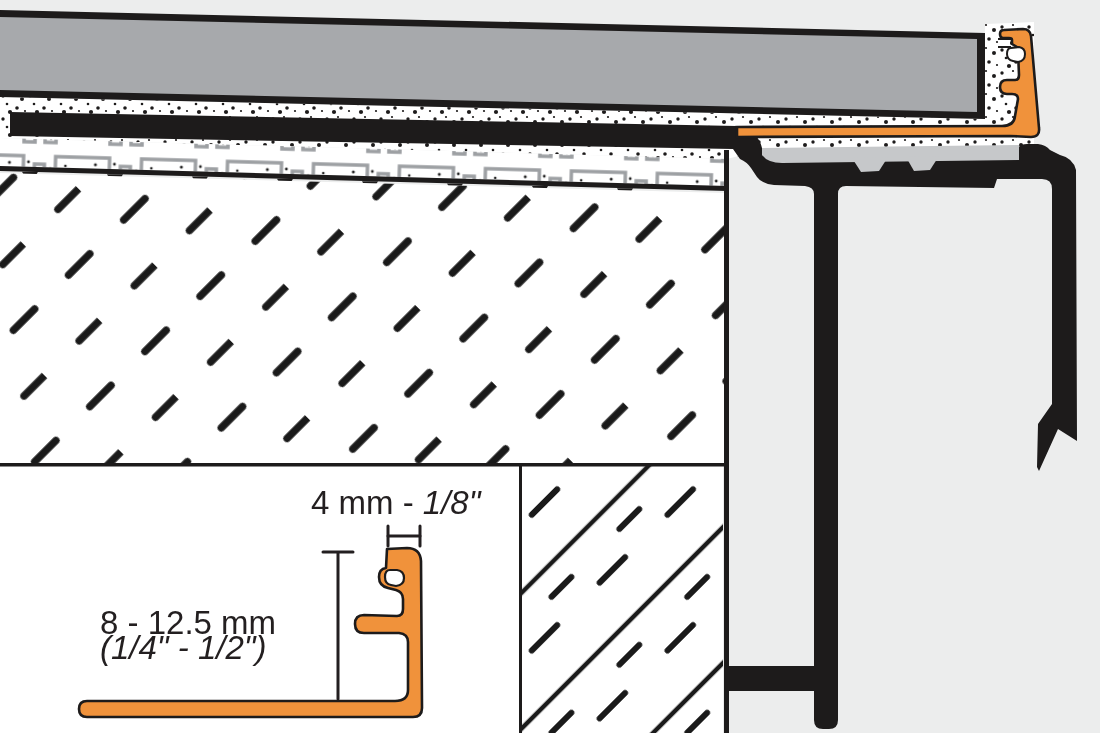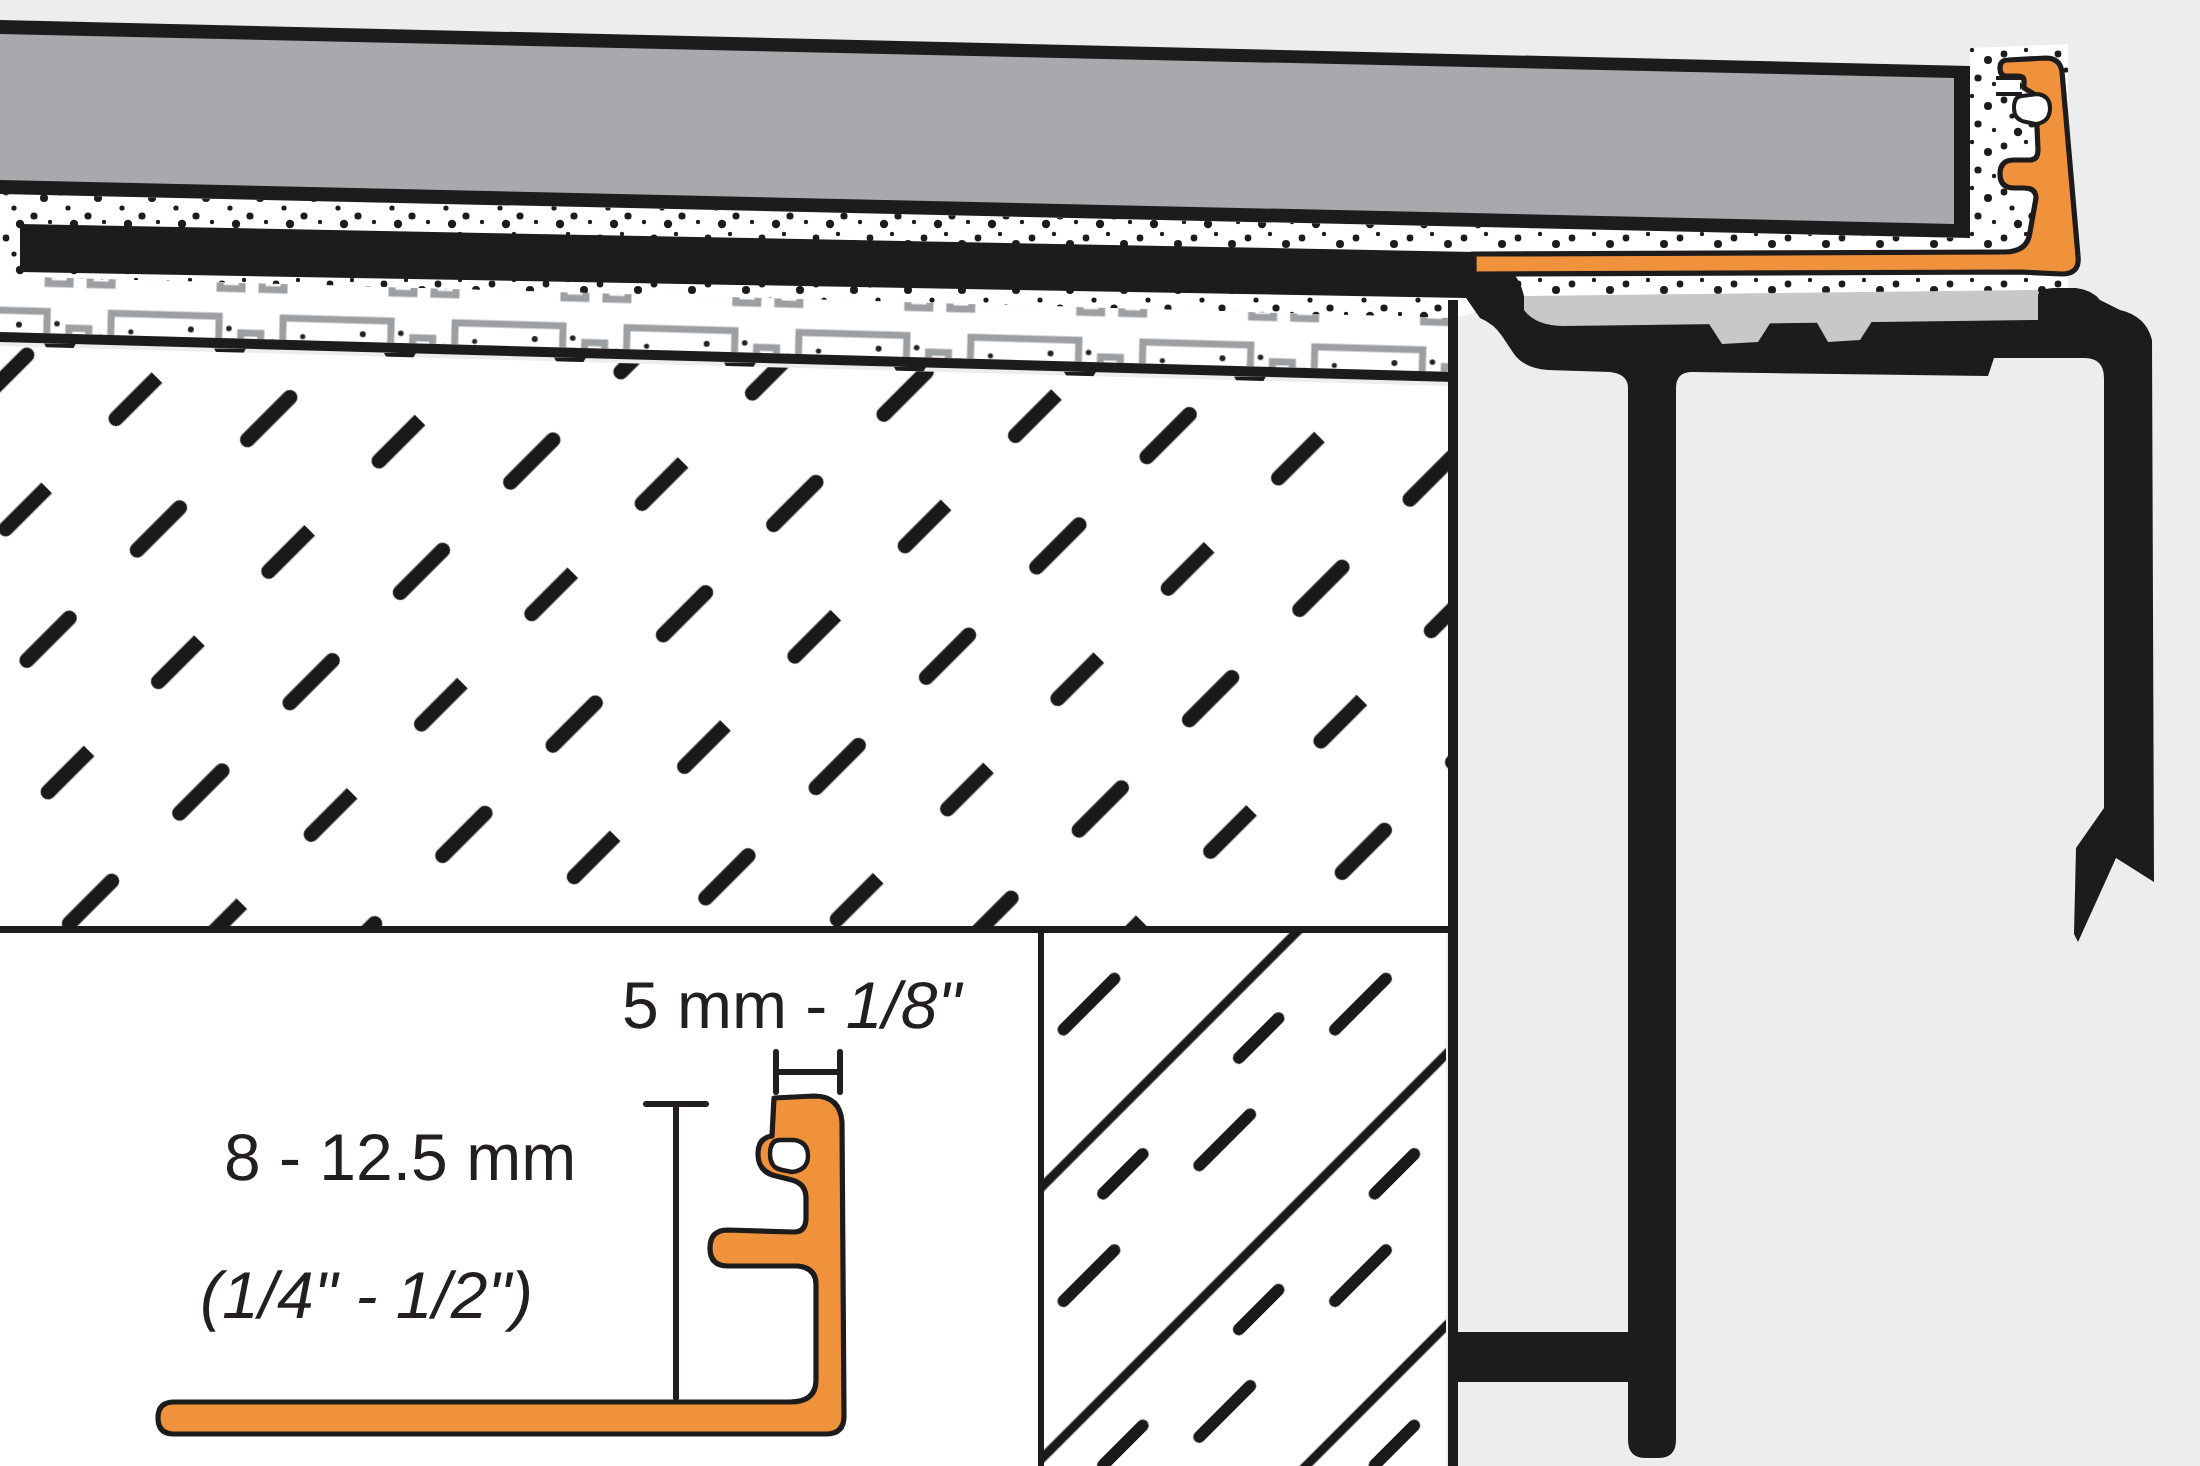--- a/index.html
+++ b/index.html
@@ -3,21 +3,21 @@
 <meta charset="utf-8">
 <style>
   html,body{margin:0;padding:0;background:#ECEDED;}
   .canvas{position:relative;width:1100px;height:733px;overflow:hidden;background:#ECEDED;
           font-family:"Liberation Sans", sans-serif;}
   .canvas svg{position:absolute;left:0;top:0;}
   .dim-label{position:absolute;color:#231F20;font-size:33px;line-height:1.05;white-space:nowrap;
              font-family:"Liberation Sans", sans-serif;}
   .dim-label .it{font-style:italic;}
   #label-width{left:311px;top:486px;}
-  #label-h-mm{left:100px;top:562px;margin-left:12px;}
+  #label-h-mm{left:100px;top:606px;}
   #label-h-in{left:100px;top:631px;font-style:italic;}
 </style>
 </head>
 <body>
 
 <div class="canvas">
 <svg width="1100" height="733" viewBox="0 0 1100 733">
   <defs>
 
     <pattern id="dots" width="27" height="23" patternUnits="userSpaceOnUse">
@@ -141,17 +141,17 @@
              L87,717 Q79,717 79,709 Q79,701 87,701
              L395,701 Q408,701 408,690 L408,642 Q408,634 399,633
              L364,633 Q355,633 355,624 Q355,615 364,615
              L397,616 Q403,616 403,609 L403,599 Q403,592 396,590
              L388,588 Q379,586 379,577 Q379,569 386,568 Z"></path>
     <path d="M390,570 L397,570 Q404,571 404,578 Q404,585 396,586 L391,585 Q385,584 385,577 Q385,570 390,570 Z" fill="#FFFFFF" stroke="#1d1b1b" stroke-width="2.2"></path>
   </g>
 </svg>
 
 <div class="dim-label" id="label-width">
-  <span>5 mm - </span><span class="it">1/8"</span>
+  <span>4 mm - </span><span class="it">1/8"</span>
 </div>
 <div class="dim-label" id="label-h-mm">8 - 12.5 mm</div>
 <div class="dim-label" id="label-h-in">(1/4" - 1/2")</div>
 </div>
 
 </body></html>

